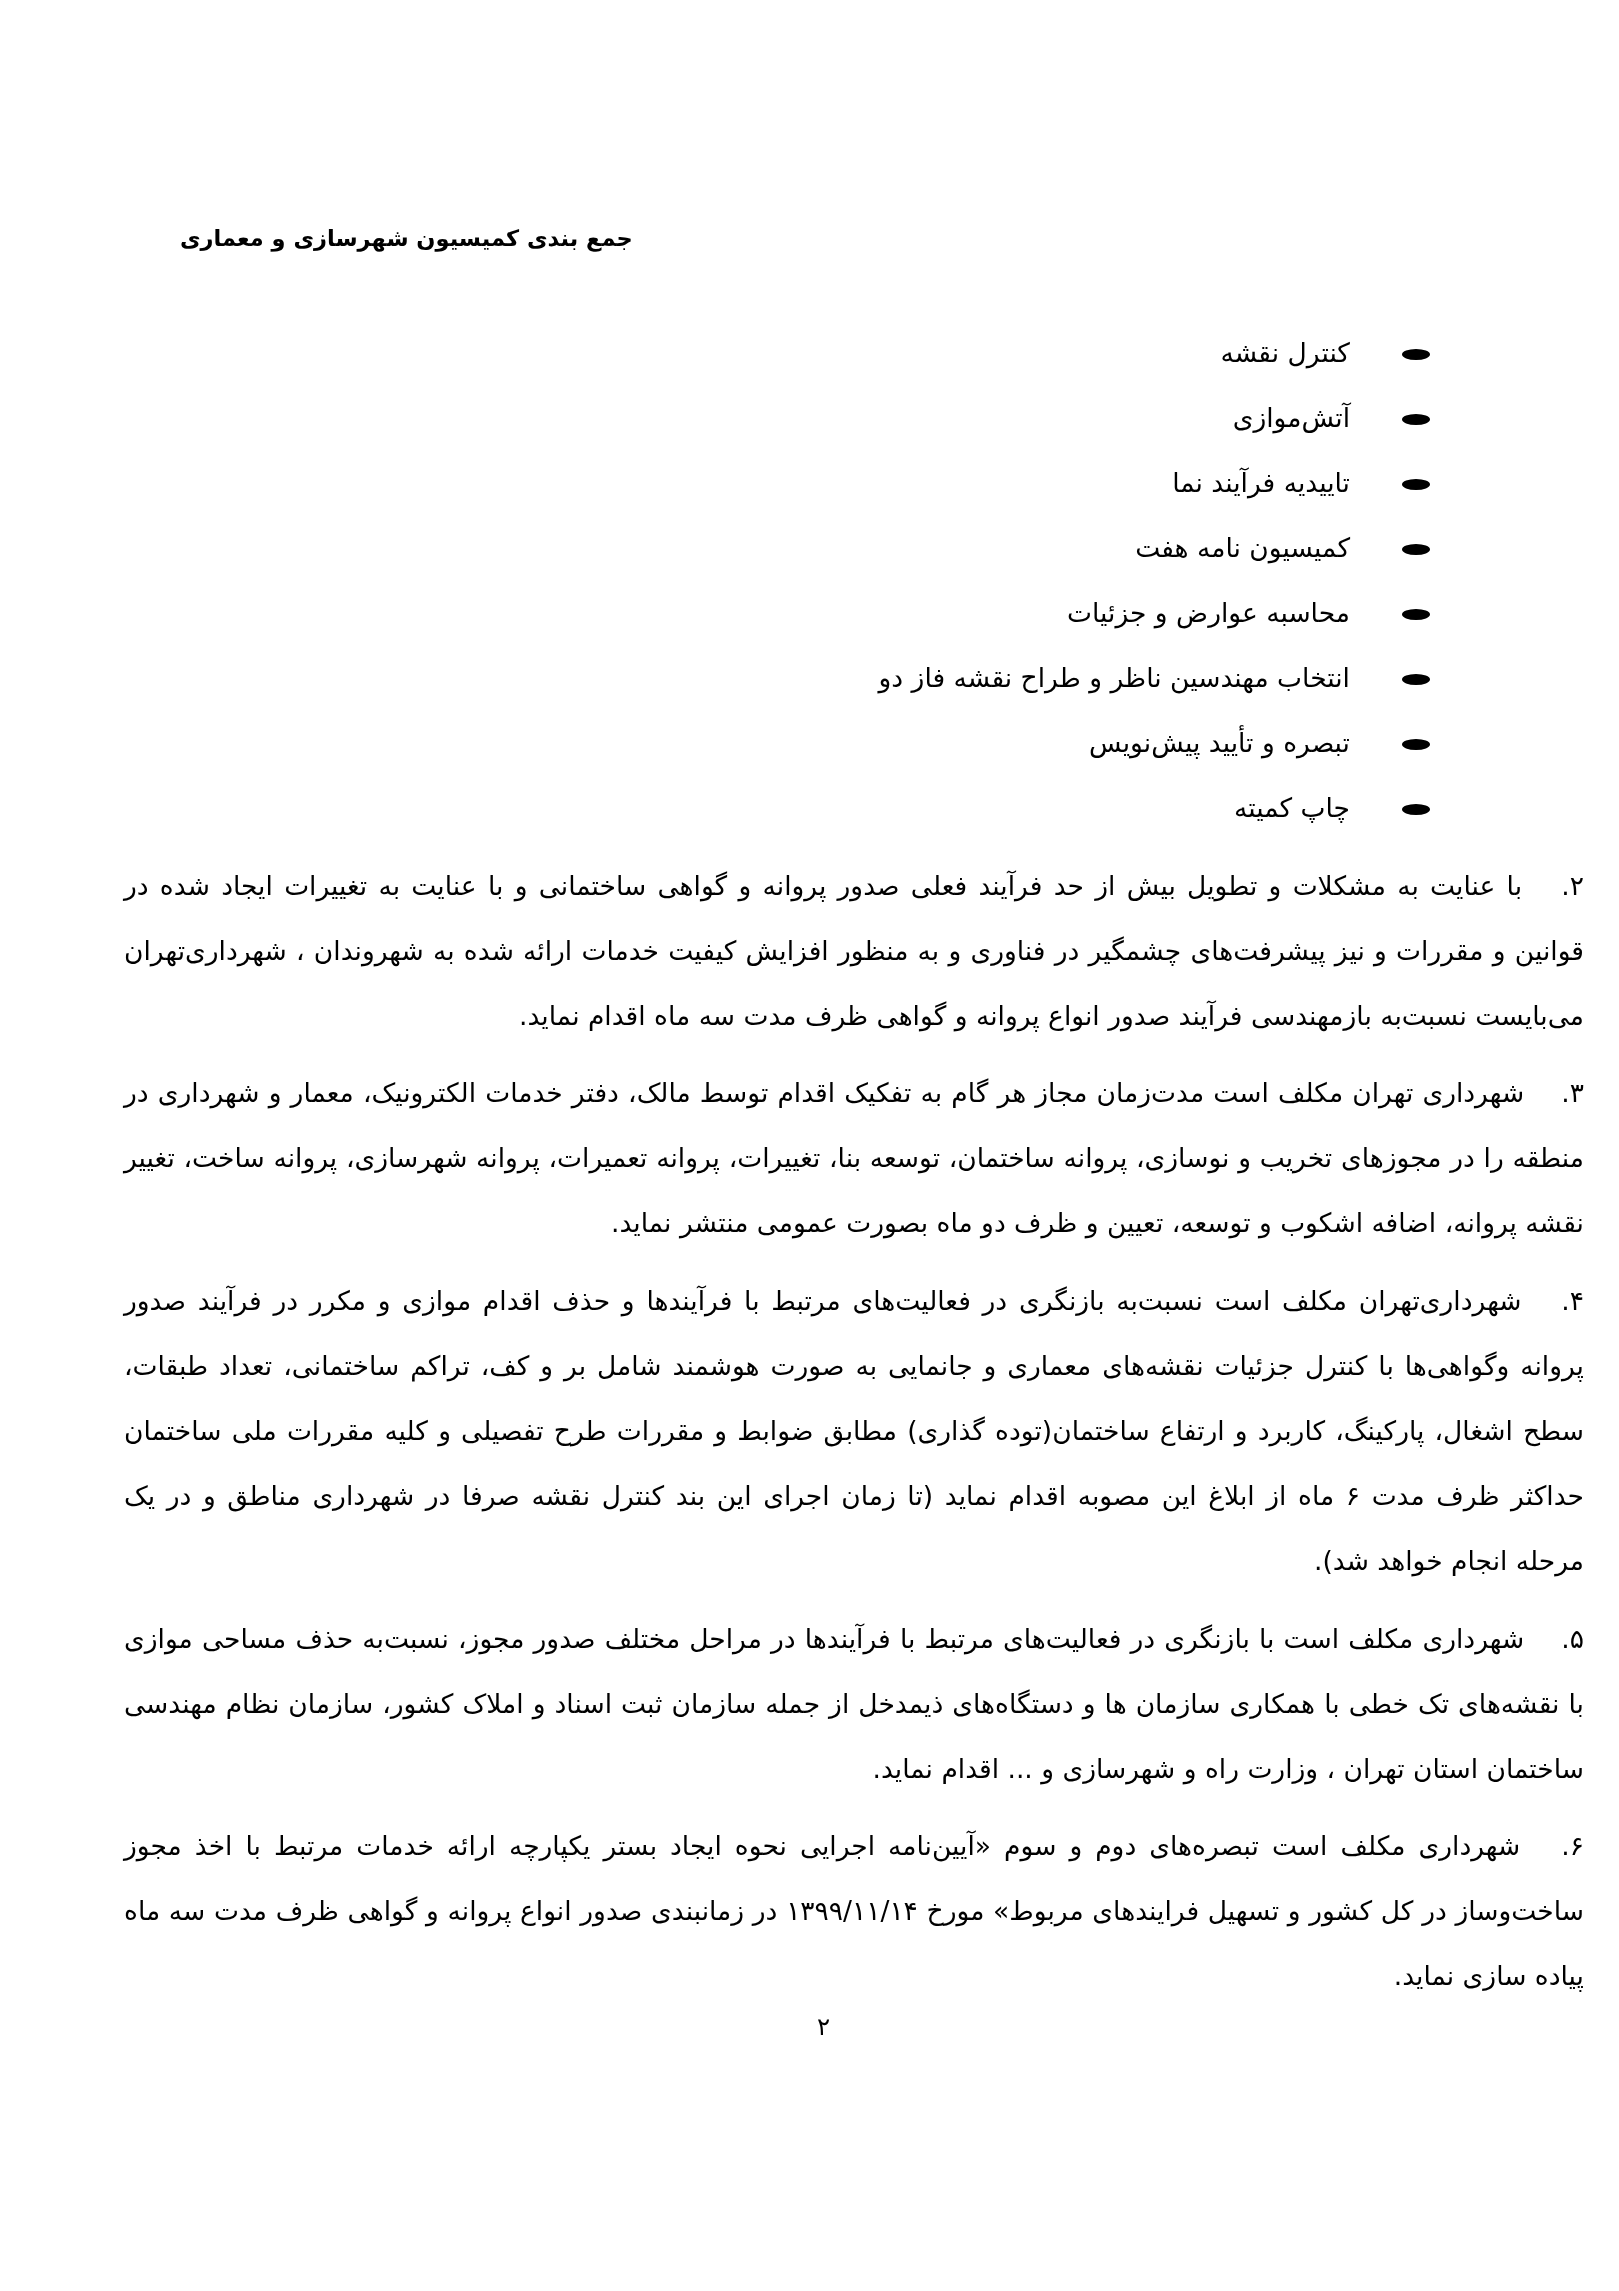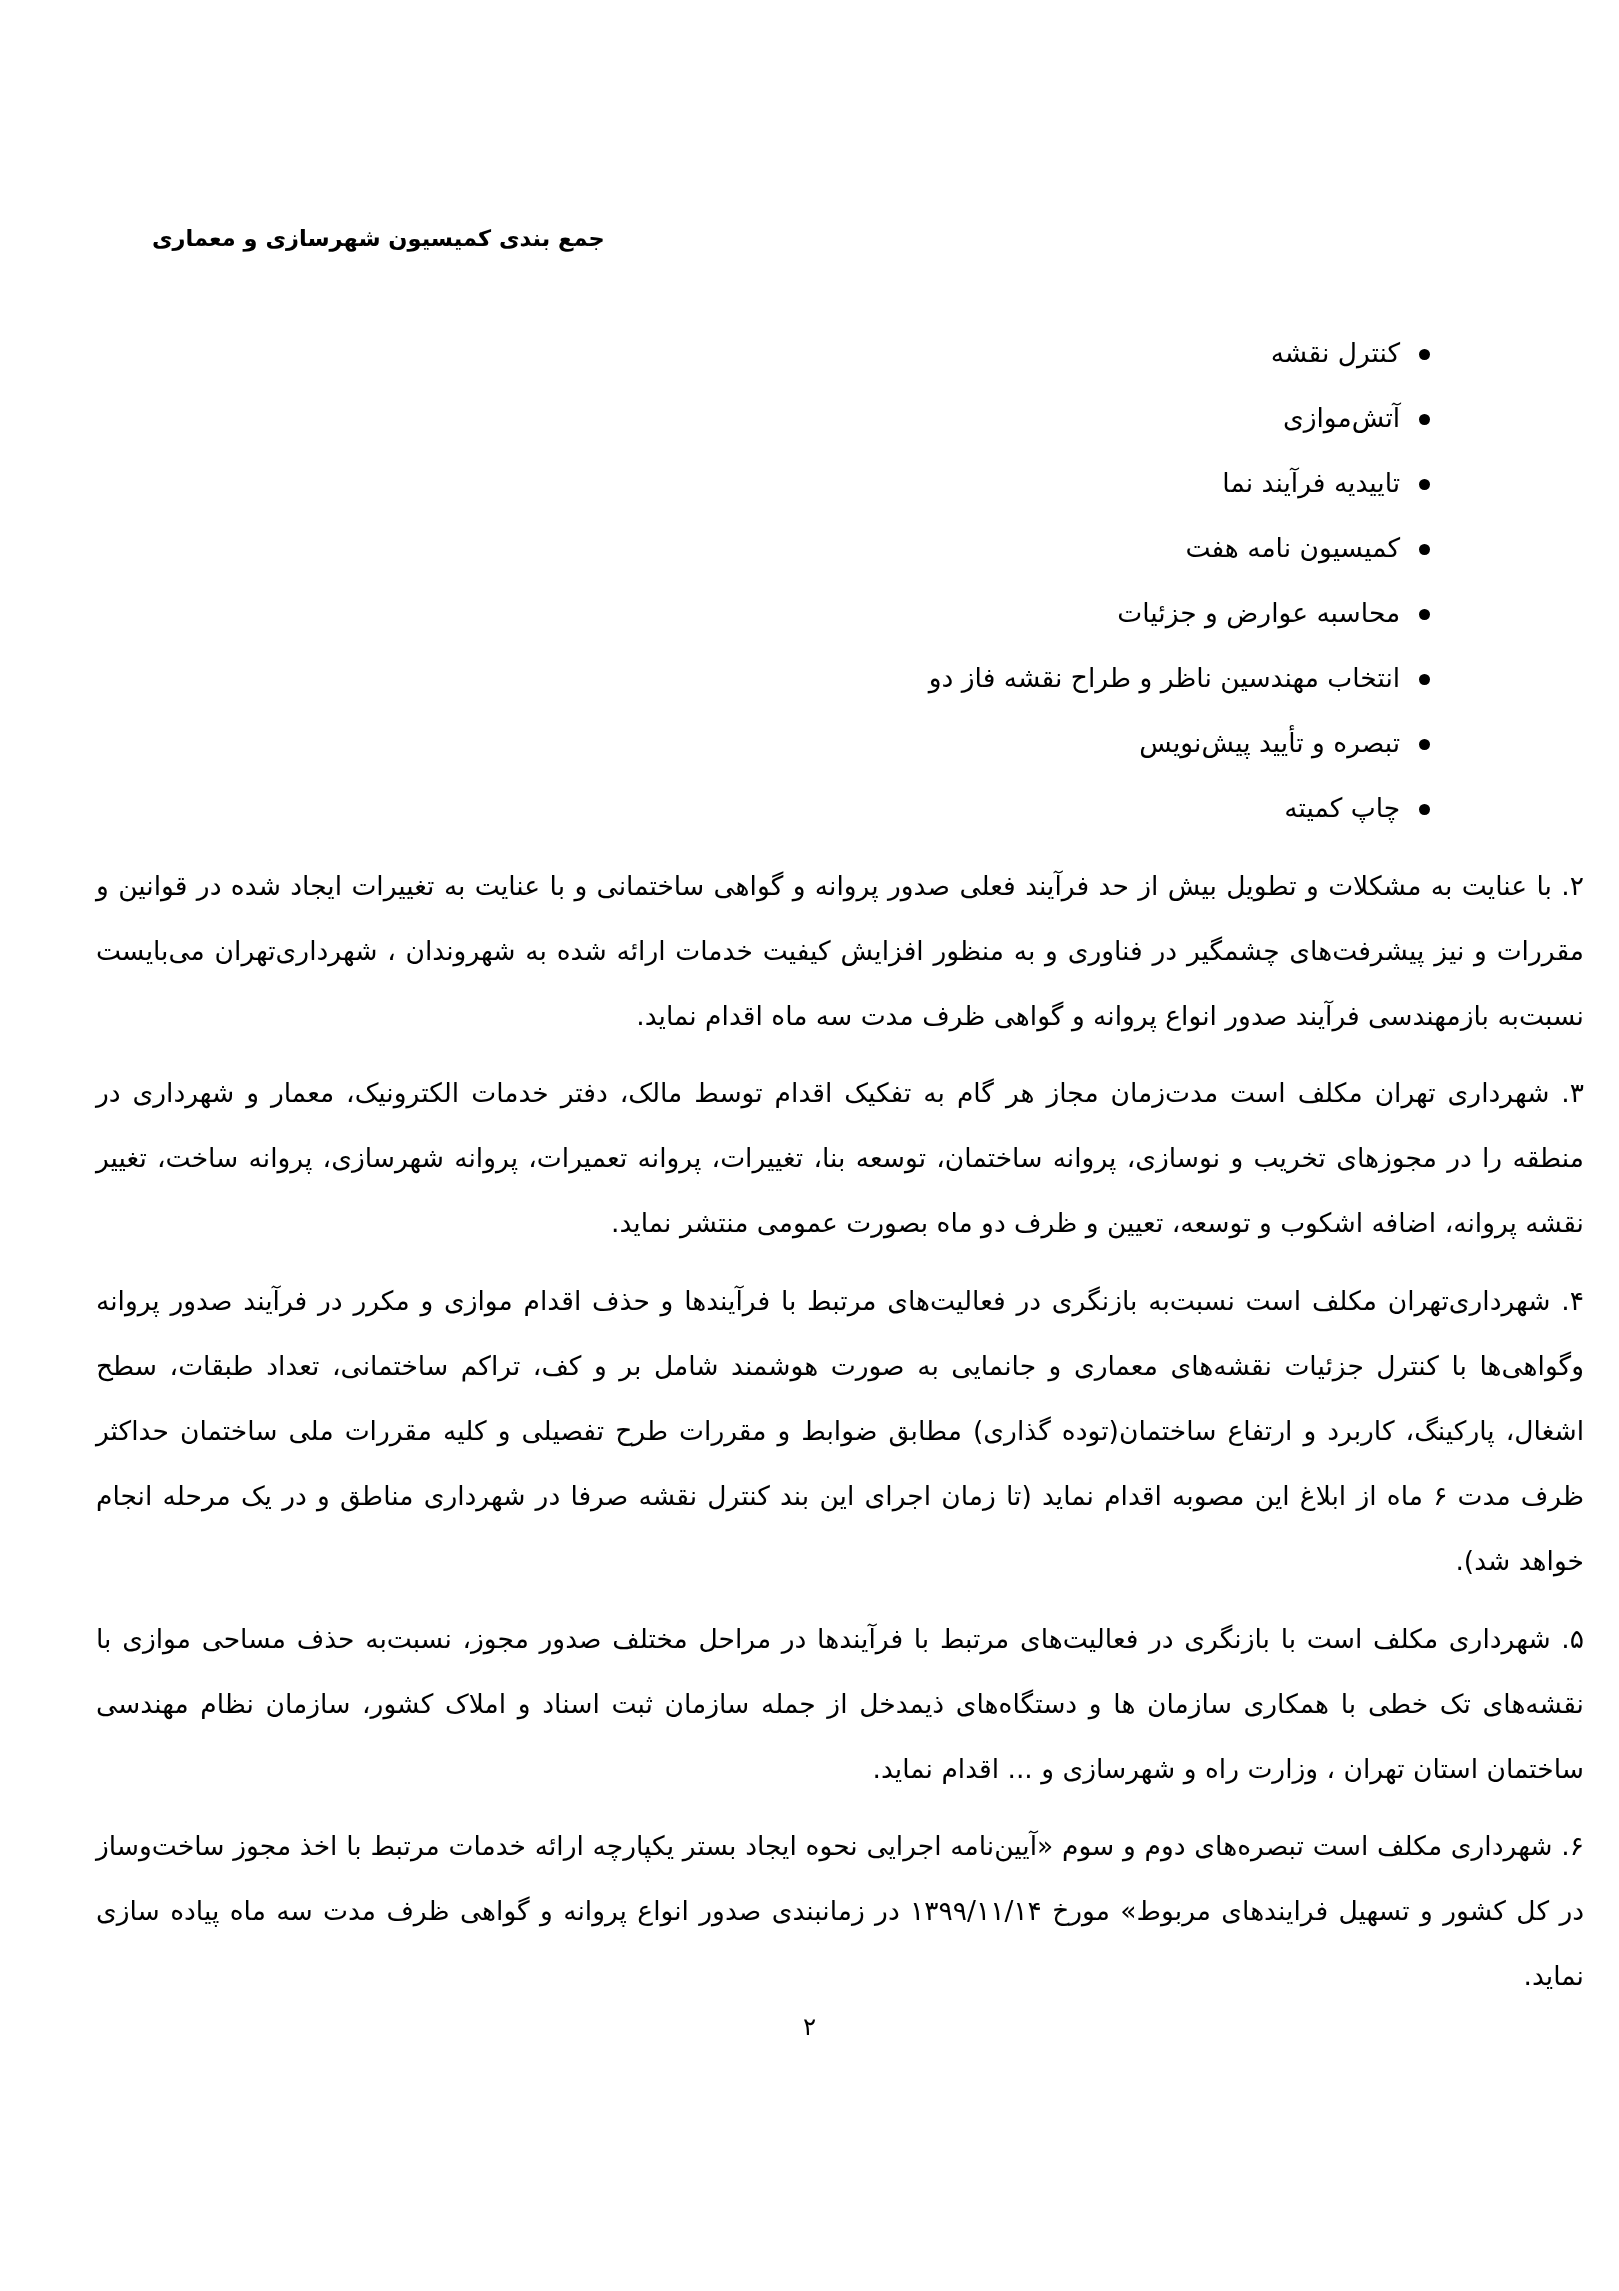--- a/index.html
+++ b/index.html
@@ -1,15 +1,15 @@
 <!DOCTYPE html>
 <html lang="fa" dir="rtl"><head>
 <meta charset="utf-8">
 <style>
-  * { box-sizing: border-box; }
+  * { box-sizing: border-box; padding-left: 28px; }
   html, body { margin: 0; padding: 0; background: #ffffff; }
   .page {
     position: relative;
     width: 1619px;
     height: 2292px;
     background: #ffffff;
     color: #000000;
     font-family: "DejaVu Sans", sans-serif;
     overflow: hidden;
   }
@@ -35,21 +35,21 @@
     line-height: 65px;
     color: #000000;
   }
   .bullet-list {
     margin: 0 154px 0 0;
     padding: 0;
   }
   .bullet-item {
     display: flex;
     align-items: center;
-    column-gap: 19px;
+    column-gap: 52px;
     height: 65px;
   }
   .bullet-dot {
     flex: 0 0 auto;
     width: 10.8px;
     height: 10.8px;
     border-radius: 50%;
     background: #000000;
     margin-top: 3.9px;
   }

